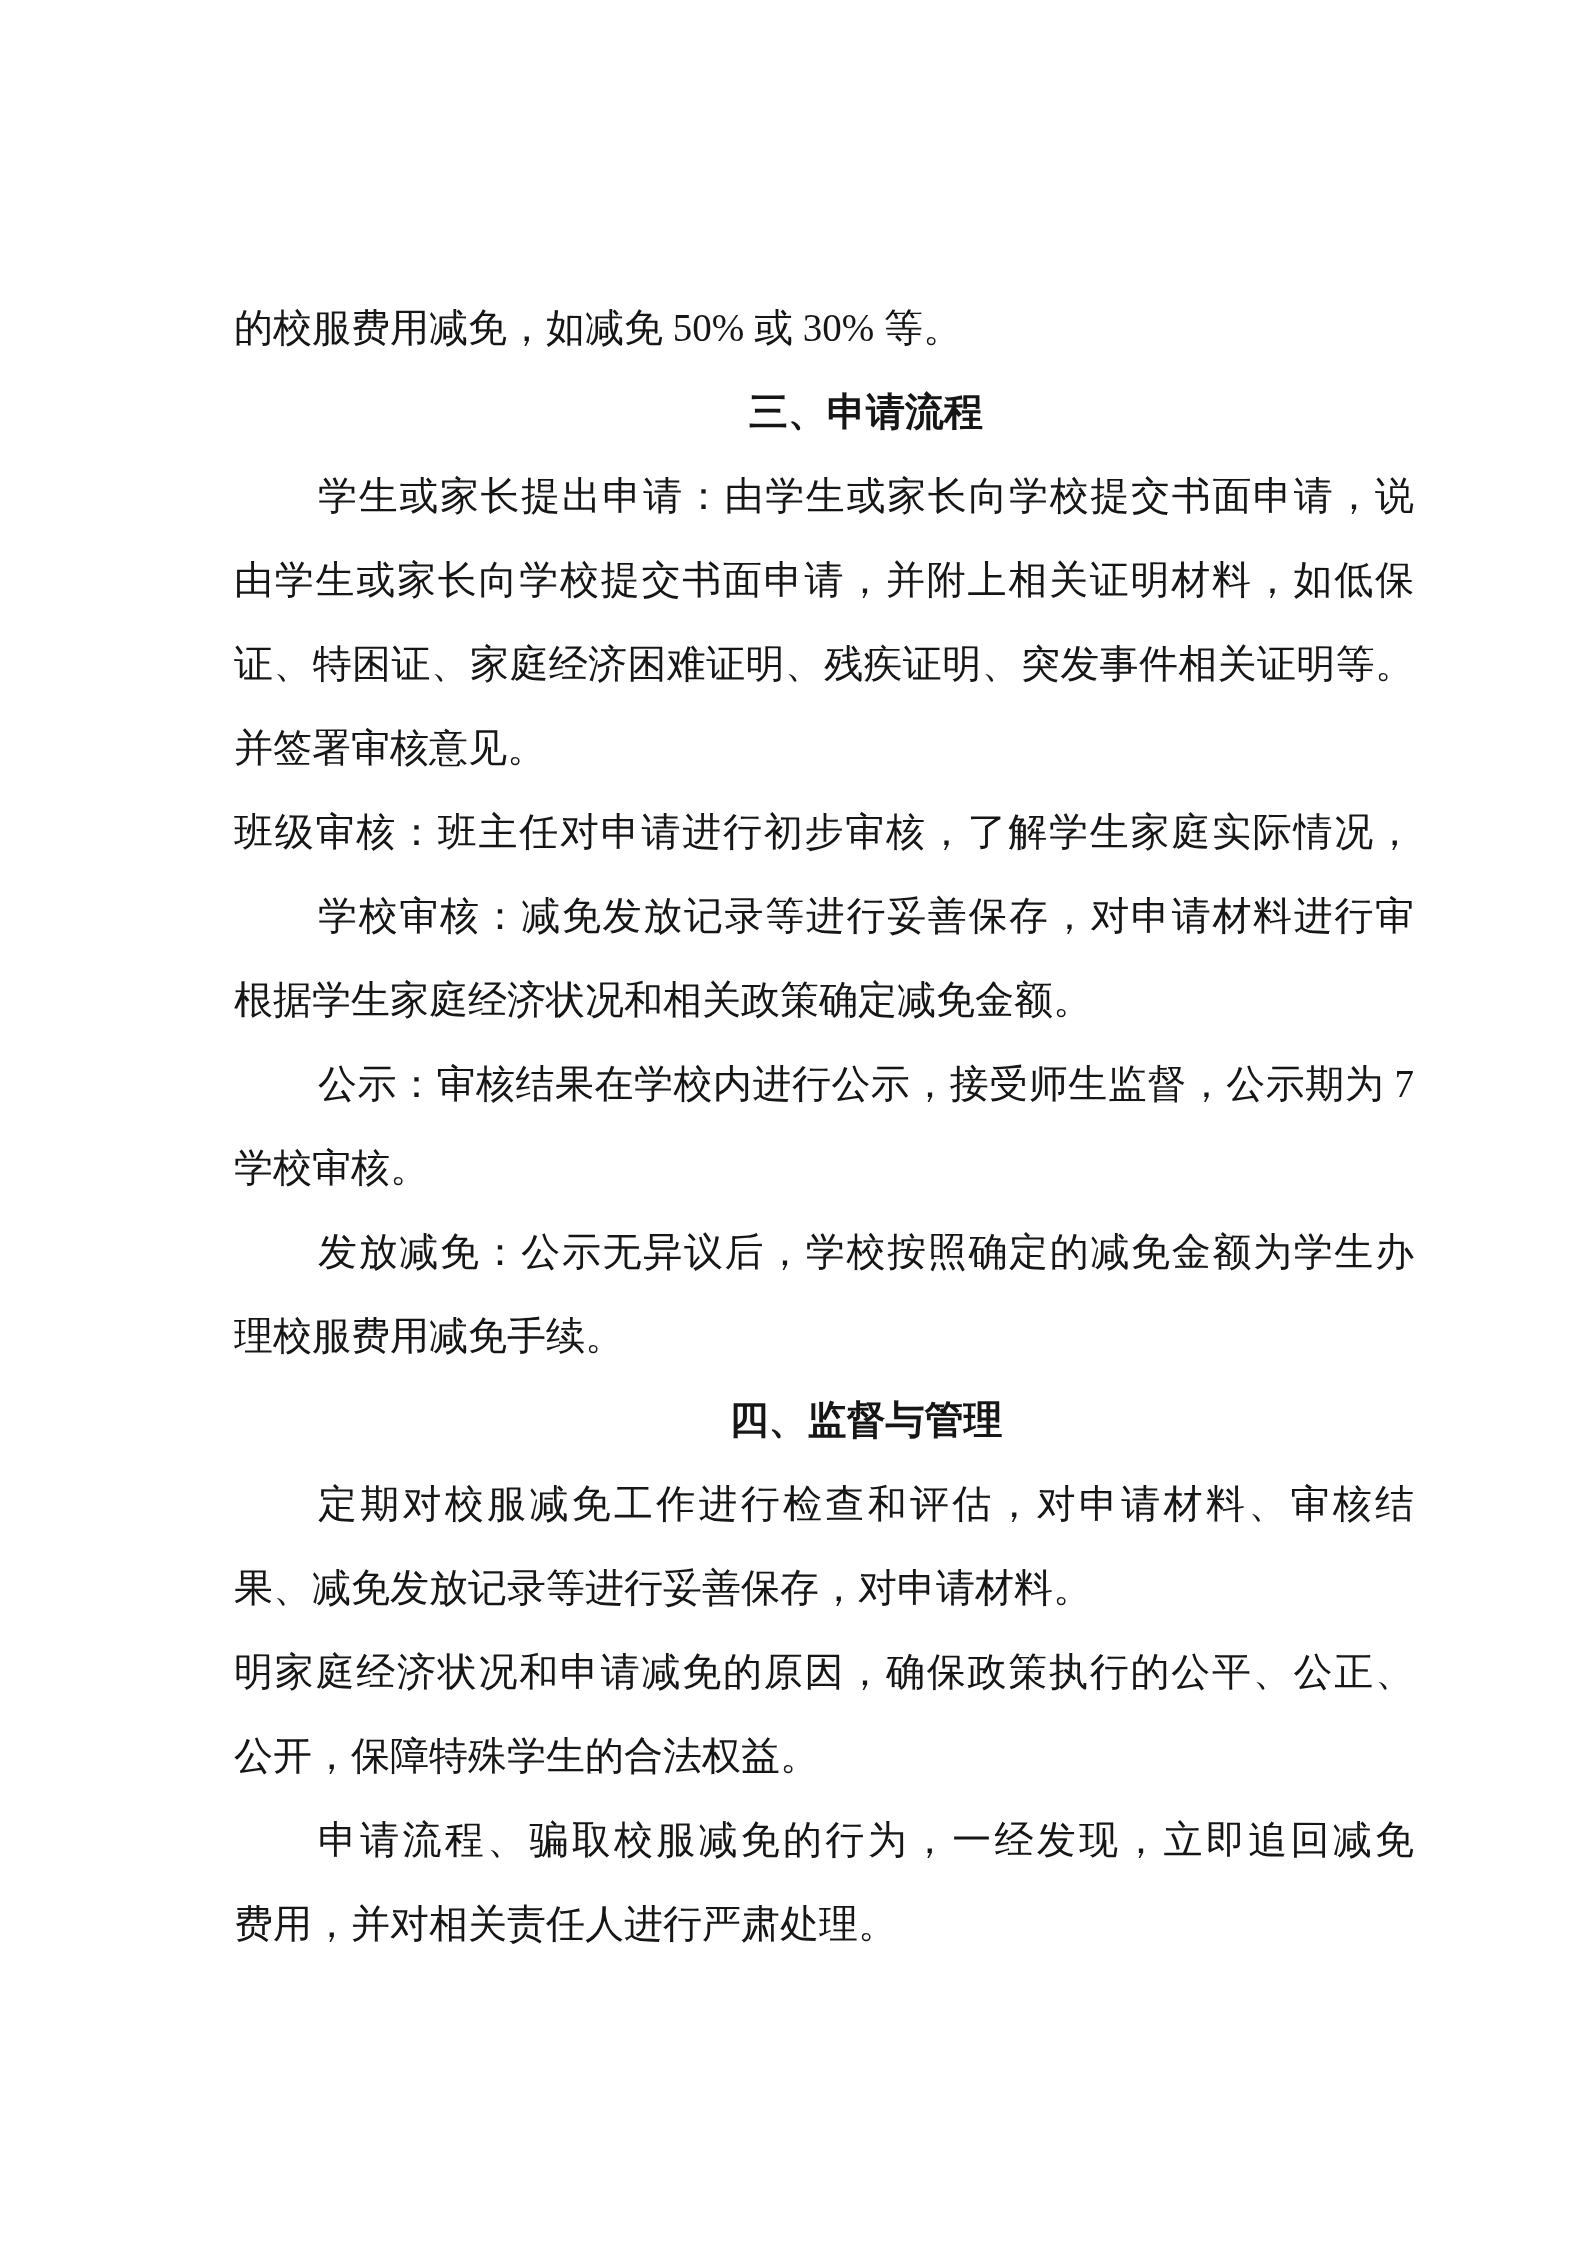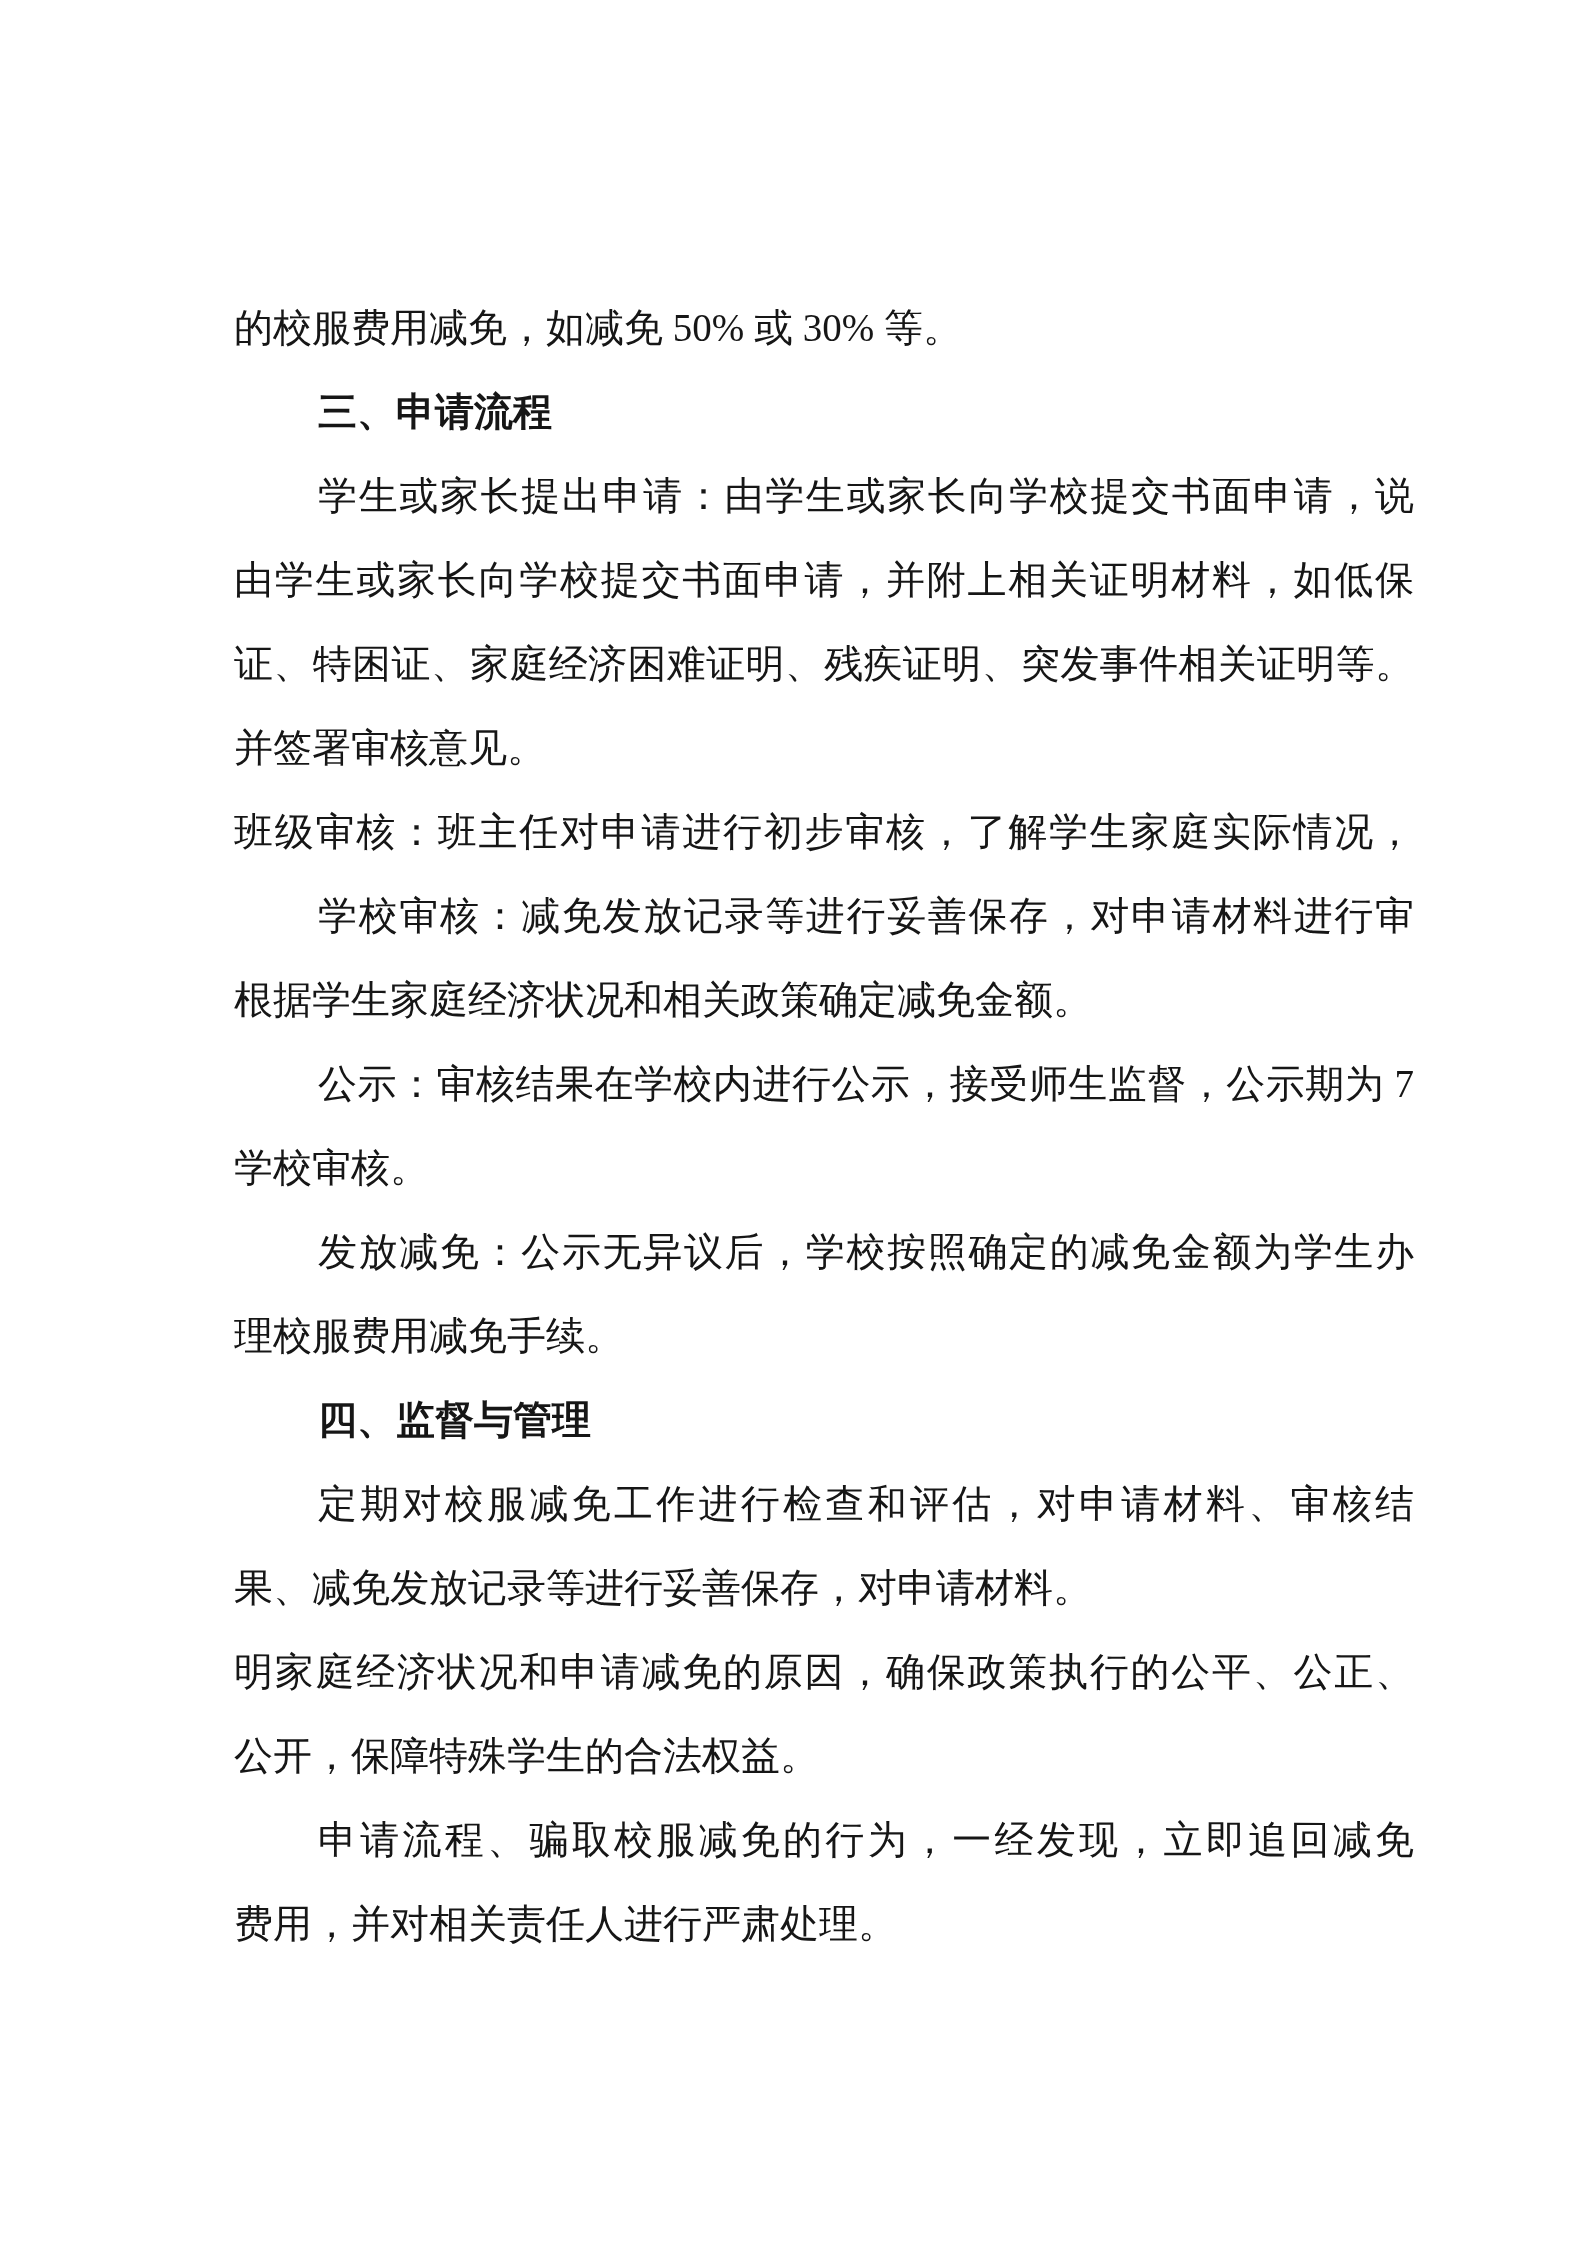--- a/index.html
+++ b/index.html
@@ -24,20 +24,21 @@
     font-size: 39px;
     line-height: 84px;
     margin-left: 23px;
   }
   .line {
     height: 84px;
     overflow: hidden;
   }
   .line.indent {
     padding-left: 84px;
+    text-align: center;
   }
   .line.justify {
     text-align: justify;
     text-align-last: justify;
   }
   .line.heading {
     font-weight: 700;
   }
 </style>
 </head>

